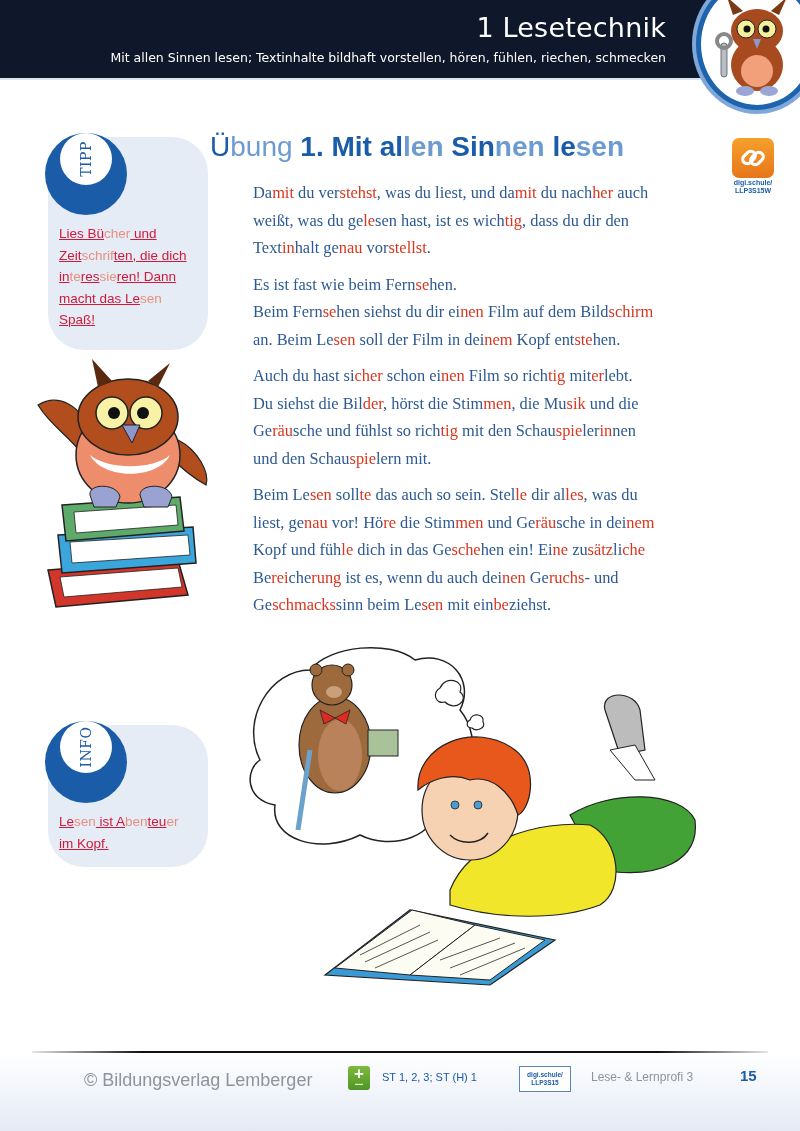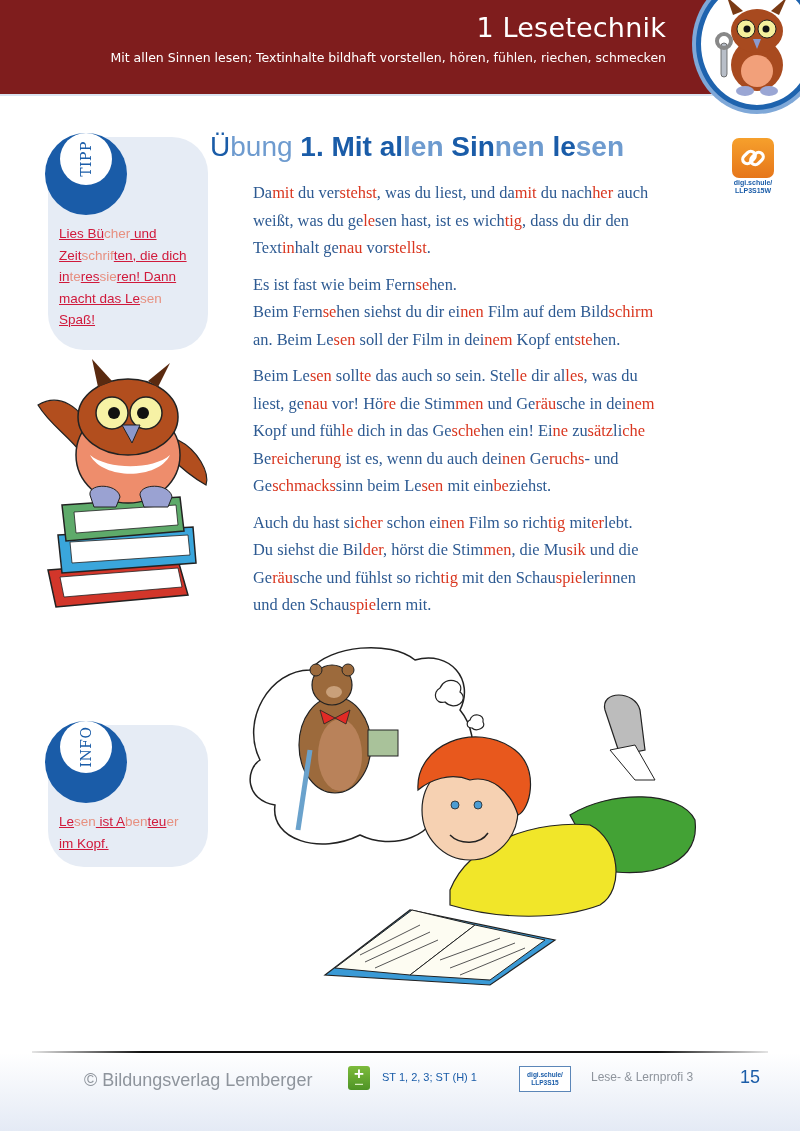--- a/index.html
+++ b/index.html
@@ -1,22 +1,22 @@
 <!DOCTYPE html>
 <html><head>
   <meta charset="utf-8">
   <style>
     * { box-sizing: border-box; margin: 0; padding: 0; }
     html, body { width: 800px; height: 1131px; background: #ffffff; overflow: hidden; }
     body { position: relative; font-family: "Liberation Sans", "DejaVu Sans", sans-serif; }
 
     
     .header {
-      position: absolute; left: 0; top: 0; width: 800px; height: 96px;
-      background: #7f1d1d;
+      position: absolute; left: 0; top: 0; width: 800px; height: 80px;
+      background: #0f172a;
       border-bottom: 2px solid #d9e4f1;
     }
     .header-title {
       position: absolute; right: 134px; top: 12px;
       color: #ffffff; font-size: 27px; font-family: "DejaVu Sans", sans-serif;
       letter-spacing: 0.2px;
     }
     .header-subtitle {
       position: absolute; right: 134px; top: 50px;
       color: #ffffff; font-size: 12.5px; font-family: "DejaVu Sans", sans-serif;
@@ -124,21 +124,21 @@
     .footer-digi {
       position: absolute; left: 519px; top: 1066px; width: 52px; height: 26px;
       border: 1px solid #5b86b8; background: #fff;
       font-size: 6.5px; line-height: 8px; text-align: center; color: #1a5ca8;
       padding-top: 4px; font-weight: bold;
     }
     .footer-book {
       position: absolute; left: 591px; top: 1070px; font-size: 12px; color: #8e949c; text-align: right;
     }
     .footer-page {
-      position: absolute; left: 740px; top: 1067px; font-size: 18px; color: #1a5ca8; font-weight: normal;
+      position: absolute; left: 740px; top: 1067px; font-size: 15px; color: #1a5ca8; font-weight: bold;
     }
   </style>
 </head>
 <body>
 
 <div class="header">
   <div class="header-title">1 Lesetechnik</div>
   <div class="header-subtitle">Mit allen Sinnen lesen; Textinhalte bildhaft vorstellen, hören, fühlen, riechen, schmecken</div>
 </div>
 <div class="mascot-badge">
@@ -230,31 +230,31 @@
       <span class="line"><span class="s0">Da</span><span class="s1">mit</span><span class="s0"> du ver</span><span class="s1">stehst</span><span class="s0">, was du liest, und da</span><span class="s1">mit</span><span class="s0"> du nach</span><span class="s1">her</span><span class="s0"> auch</span></span>
       <span class="line"><span class="s0">weißt, was du ge</span><span class="s1">le</span><span class="s0">sen hast, ist es wich</span><span class="s1">tig</span><span class="s0">, dass du dir den</span></span>
       <span class="line"><span class="s0">Text</span><span class="s1">in</span><span class="s0">halt ge</span><span class="s1">nau</span><span class="s0"> vor</span><span class="s1">stellst</span><span class="s0">.</span></span>
     </div>
     <div class="para">
       <span class="line"><span class="s0">Es ist fast wie beim Fern</span><span class="s1">se</span><span class="s0">hen.</span></span>
       <span class="line"><span class="s0">Beim Fern</span><span class="s1">se</span><span class="s0">hen siehst du dir ei</span><span class="s1">nen</span><span class="s0"> Film auf dem Bild</span><span class="s1">schirm</span></span>
       <span class="line"><span class="s0">an. Beim Le</span><span class="s1">sen</span><span class="s0"> soll der Film in dei</span><span class="s1">nem</span><span class="s0"> Kopf ent</span><span class="s1">ste</span><span class="s0">hen.</span></span>
     </div>
     <div class="para">
+      <span class="line"><span class="s0">Auch du hast si</span><span class="s1">cher</span><span class="s0"> schon ei</span><span class="s1">nen</span><span class="s0"> Film so rich</span><span class="s1">tig</span><span class="s0"> mit</span><span class="s1">er</span><span class="s0">lebt.</span></span>
+      <span class="line"><span class="s0">Du siehst die Bil</span><span class="s1">der</span><span class="s0">, hörst die Stim</span><span class="s1">men</span><span class="s0">, die Mu</span><span class="s1">sik</span><span class="s0"> und die</span></span>
+      <span class="line"><span class="s0">Ge</span><span class="s1">räu</span><span class="s0">sche und fühlst so rich</span><span class="s1">tig</span><span class="s0"> mit den Schau</span><span class="s1">spie</span><span class="s0">ler</span><span class="s1">in</span><span class="s0">nen</span></span>
+      <span class="line"><span class="s0">und den Schau</span><span class="s1">spie</span><span class="s0">lern mit.</span></span>
+    </div>
+    <div class="para">
       <span class="line"><span class="s0">Beim Le</span><span class="s1">sen</span><span class="s0"> soll</span><span class="s1">te</span><span class="s0"> das auch so sein. Stel</span><span class="s1">le</span><span class="s0"> dir al</span><span class="s1">les</span><span class="s0">, was du</span></span>
       <span class="line"><span class="s0">liest, ge</span><span class="s1">nau</span><span class="s0"> vor! Hö</span><span class="s1">re</span><span class="s0"> die Stim</span><span class="s1">men</span><span class="s0"> und Ge</span><span class="s1">räu</span><span class="s0">sche in dei</span><span class="s1">nem</span></span>
       <span class="line"><span class="s0">Kopf und füh</span><span class="s1">le</span><span class="s0"> dich in das Ge</span><span class="s1">sche</span><span class="s0">hen ein! Ei</span><span class="s1">ne</span><span class="s0"> zu</span><span class="s1">sätz</span><span class="s0">li</span><span class="s1">che</span></span>
       <span class="line"><span class="s0">Be</span><span class="s1">rei</span><span class="s0">che</span><span class="s1">rung</span><span class="s0"> ist es, wenn du auch dei</span><span class="s1">nen</span><span class="s0"> Ge</span><span class="s1">ruchs</span><span class="s0">- und</span></span>
       <span class="line"><span class="s0">Ge</span><span class="s1">schmacks</span><span class="s0">sinn beim Le</span><span class="s1">sen</span><span class="s0"> mit ein</span><span class="s1">be</span><span class="s0">ziehst.</span></span>
-    </div>
-    <div class="para">
-      <span class="line"><span class="s0">Auch du hast si</span><span class="s1">cher</span><span class="s0"> schon ei</span><span class="s1">nen</span><span class="s0"> Film so rich</span><span class="s1">tig</span><span class="s0"> mit</span><span class="s1">er</span><span class="s0">lebt.</span></span>
-      <span class="line"><span class="s0">Du siehst die Bil</span><span class="s1">der</span><span class="s0">, hörst die Stim</span><span class="s1">men</span><span class="s0">, die Mu</span><span class="s1">sik</span><span class="s0"> und die</span></span>
-      <span class="line"><span class="s0">Ge</span><span class="s1">räu</span><span class="s0">sche und fühlst so rich</span><span class="s1">tig</span><span class="s0"> mit den Schau</span><span class="s1">spie</span><span class="s0">ler</span><span class="s1">in</span><span class="s0">nen</span></span>
-      <span class="line"><span class="s0">und den Schau</span><span class="s1">spie</span><span class="s0">lern mit.</span></span>
     </div>
   </div>
 
 <div class="side-box info-box">
   <div class="side-badge">
     <div class="side-badge-inner">
       <span class="side-badge-label">INFO</span>
     </div>
   </div>
   <div class="side-text" id="info-text">

